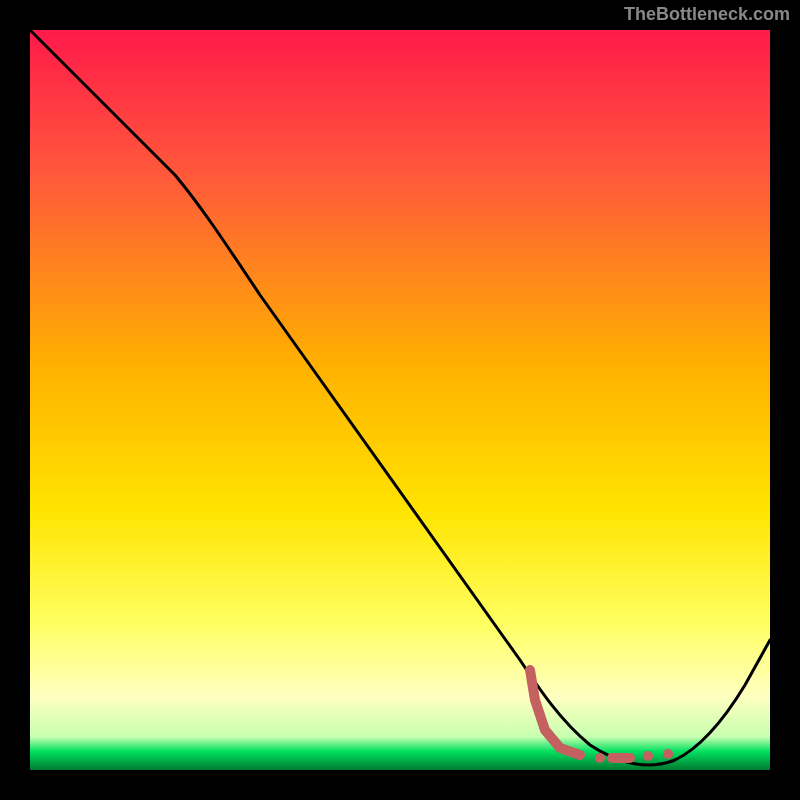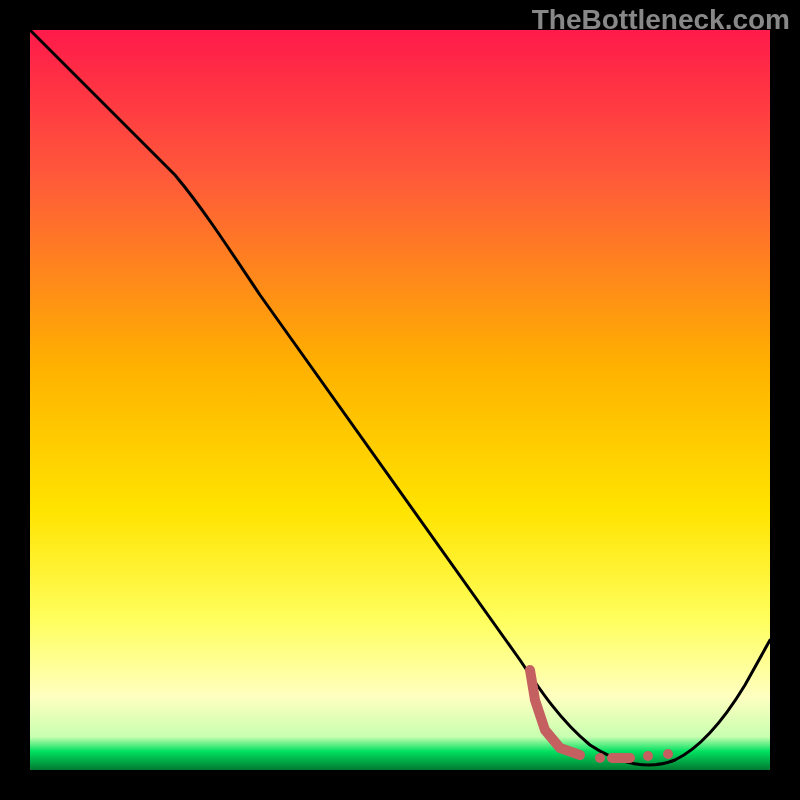--- a/index.html
+++ b/index.html
@@ -15,21 +15,21 @@
     position: relative;
     width: 800px;
     height: 800px;
   }
   .watermark {
     position: absolute;
     top: 4px;
     right: 10px;
     color: #888;
     font-family: Arial, sans-serif;
-    font-size: 28px;
+    font-size: 18px;
     font-weight: bold;
     z-index: 10;
   }
   svg {
     display: block;
   }
 </style>
 </head>
 <body>
 <div class="container">

